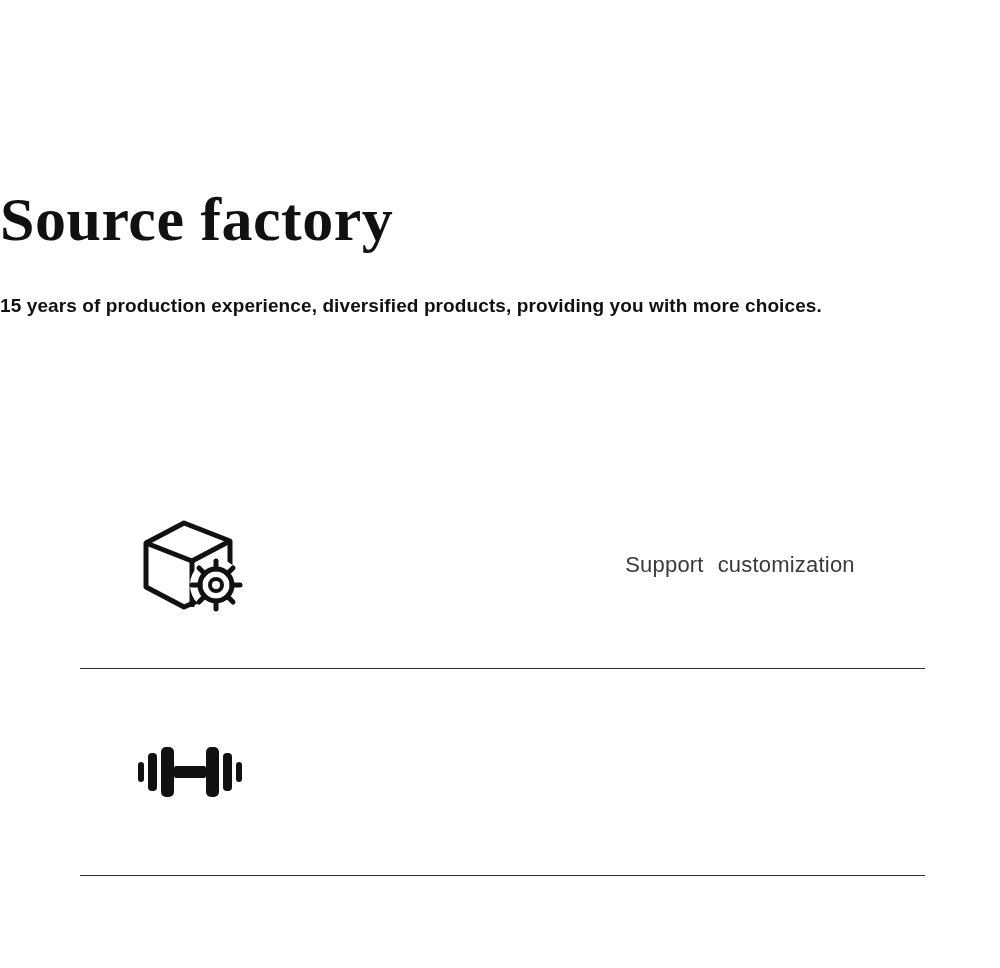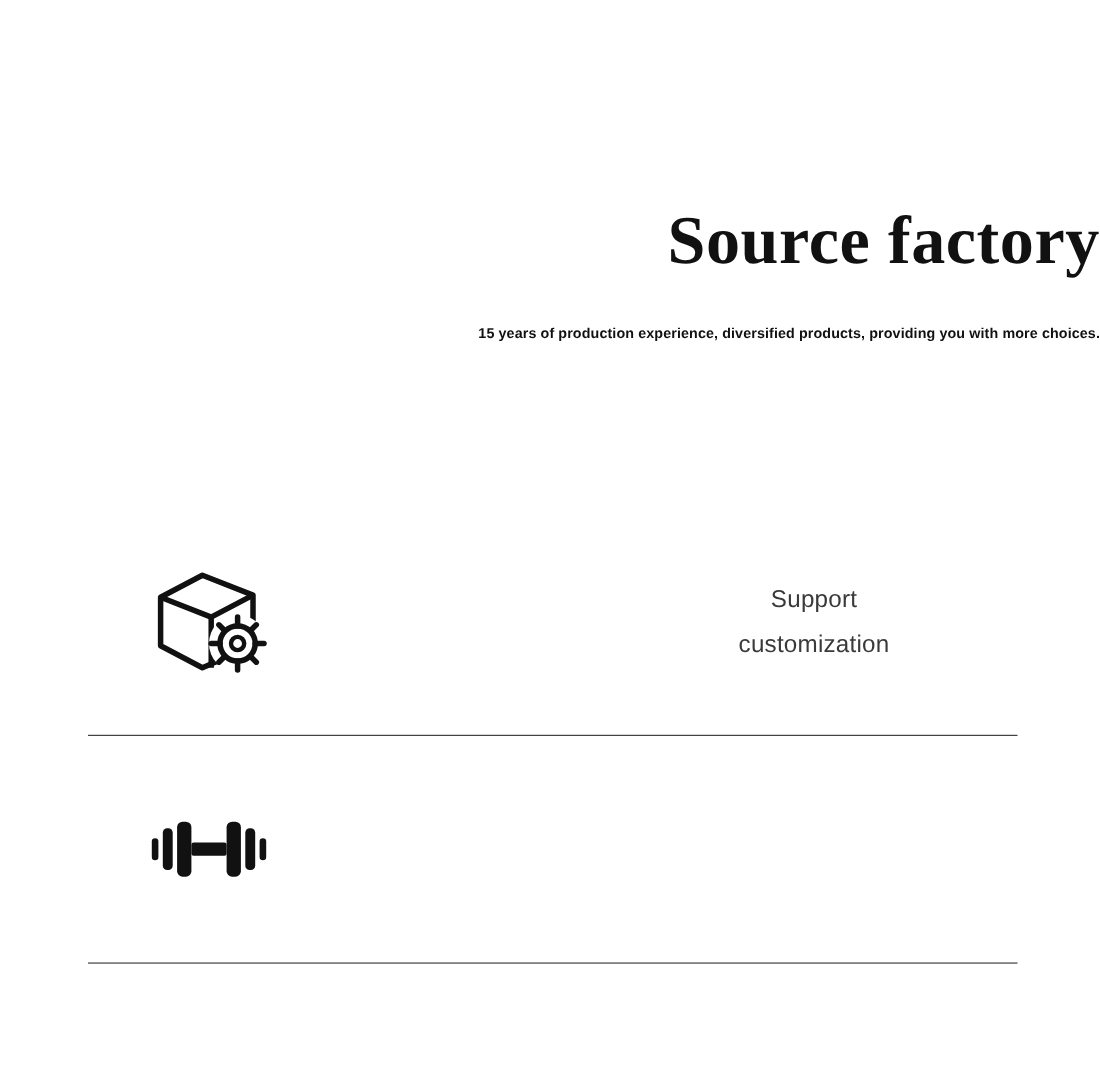--- a/index.html
+++ b/index.html
@@ -21,36 +21,36 @@
     height: 968px;
     background: #ffffff;
   }
 
   
   .header {
     position: absolute;
     top: 185px;
     left: 0;
     width: 1000px;
-    text-align: right;
+    text-align: left;
   }
   .header-title {
     font-family: "Liberation Serif", serif;
     font-size: 62px;
     font-weight: bold;
     letter-spacing: 0.5px;
     color: #111111;
     line-height: 1.1;
     margin: 0;
   }
   .header-subtitle {
     margin: 0;
     margin-top: 42px;
     font-family: "Liberation Sans", sans-serif;
-    font-size: 13px;
+    font-size: 19px;
     font-weight: bold;
     color: #111111;
     letter-spacing: 0.1px;
   }
 
   
   .features {
     position: absolute;
     top: 470px;
     left: 0;
@@ -72,21 +72,20 @@
     align-items: center;
     justify-content: center;
   }
   .feature-text {
     position: absolute;
     left: 560px;
     top: 0;
     width: 360px;
     height: 190px;
     display: flex;
-    flex-direction: column;
     align-items: center;
     justify-content: center;
     gap: 14px;
   }
   .feature-line {
     font-size: 22px;
     color: #3a3a3a;
     font-family: "Liberation Sans", sans-serif;
     line-height: 1.25;
     text-align: center;

